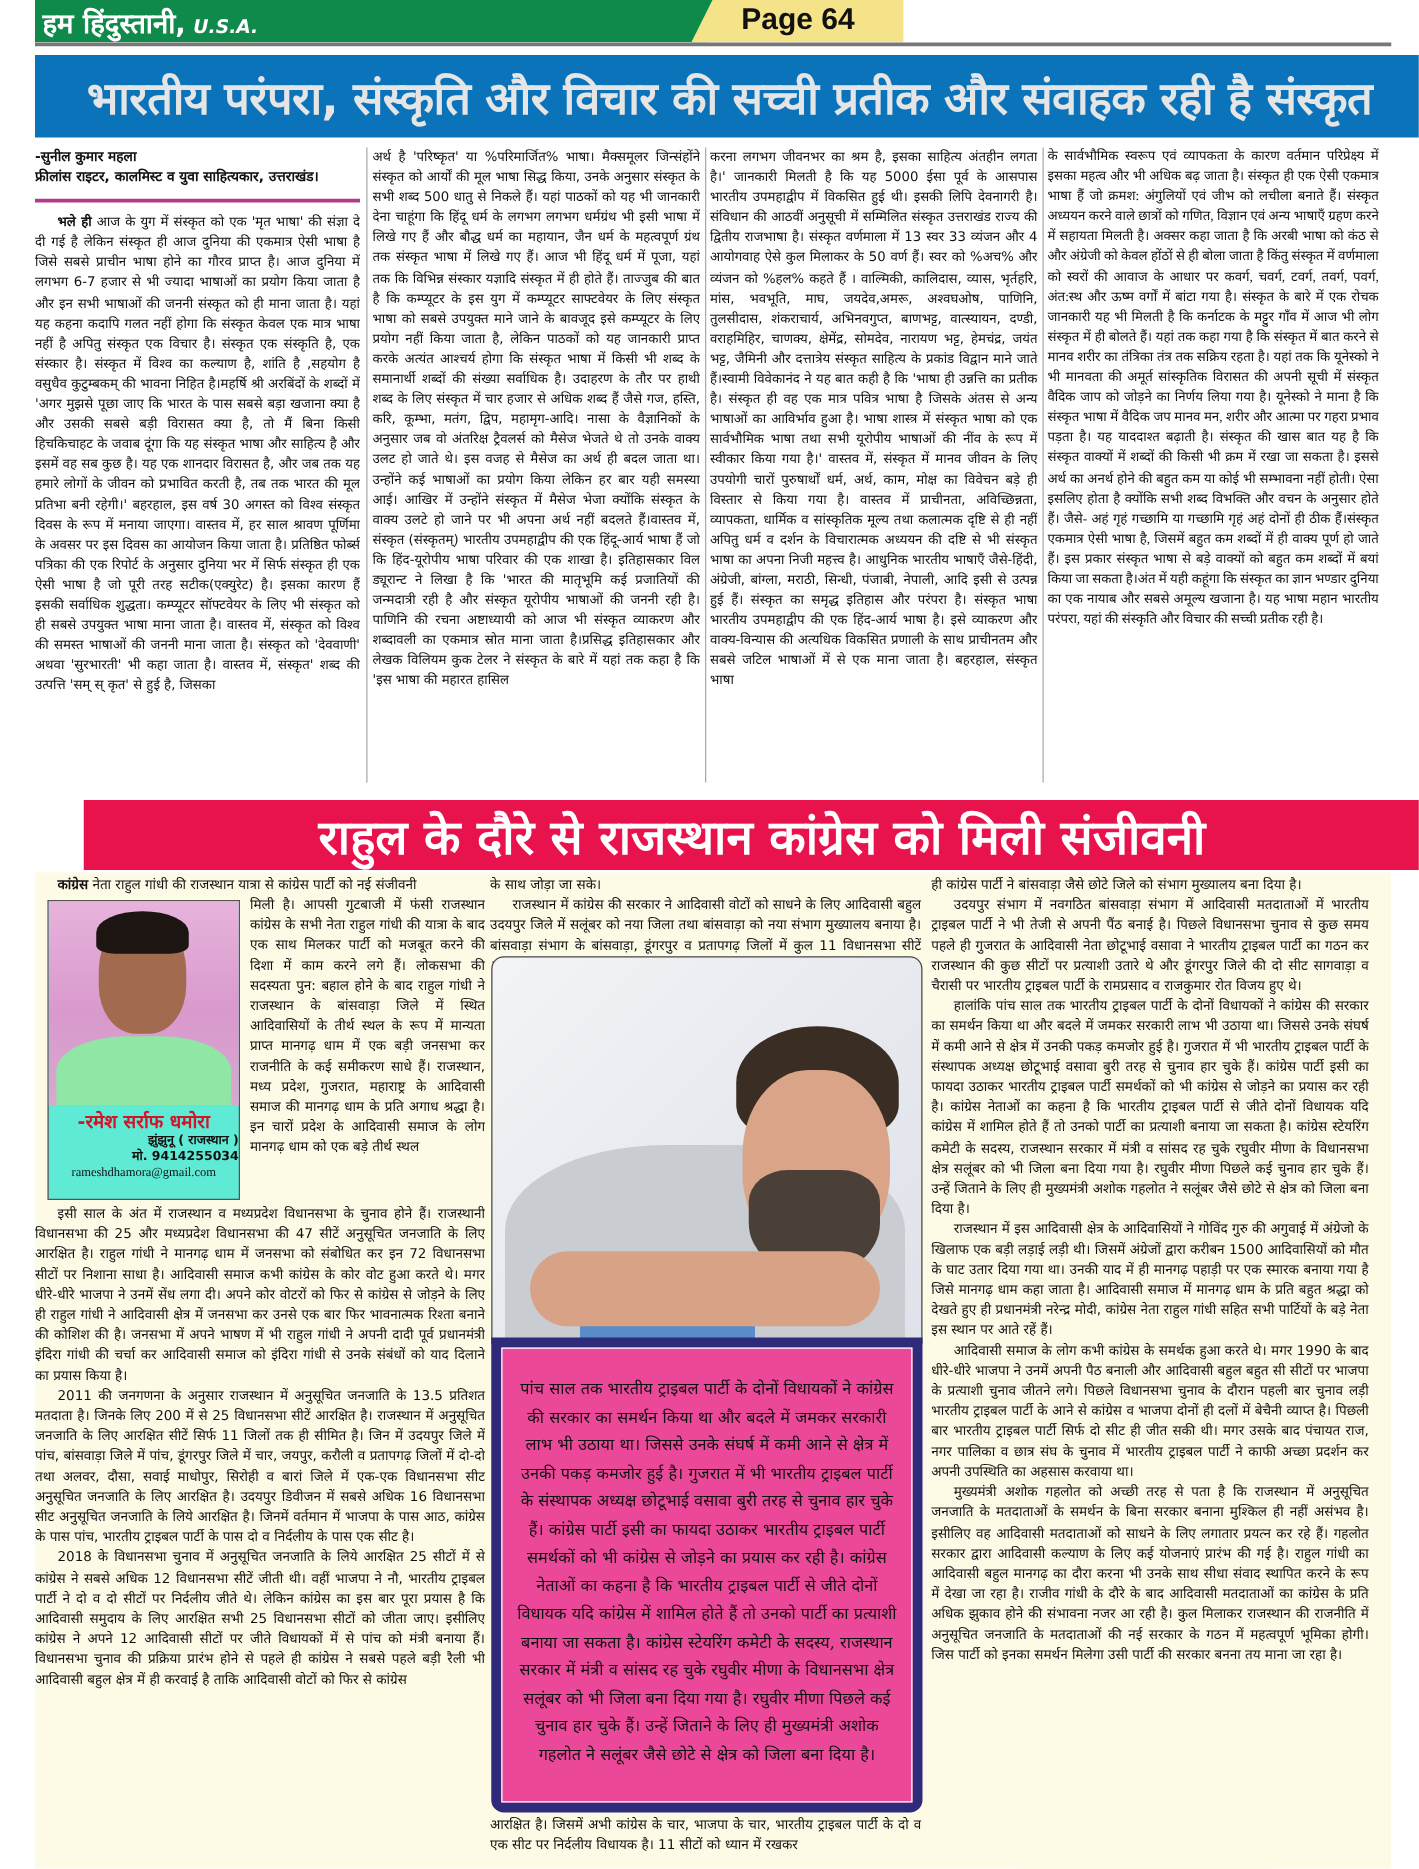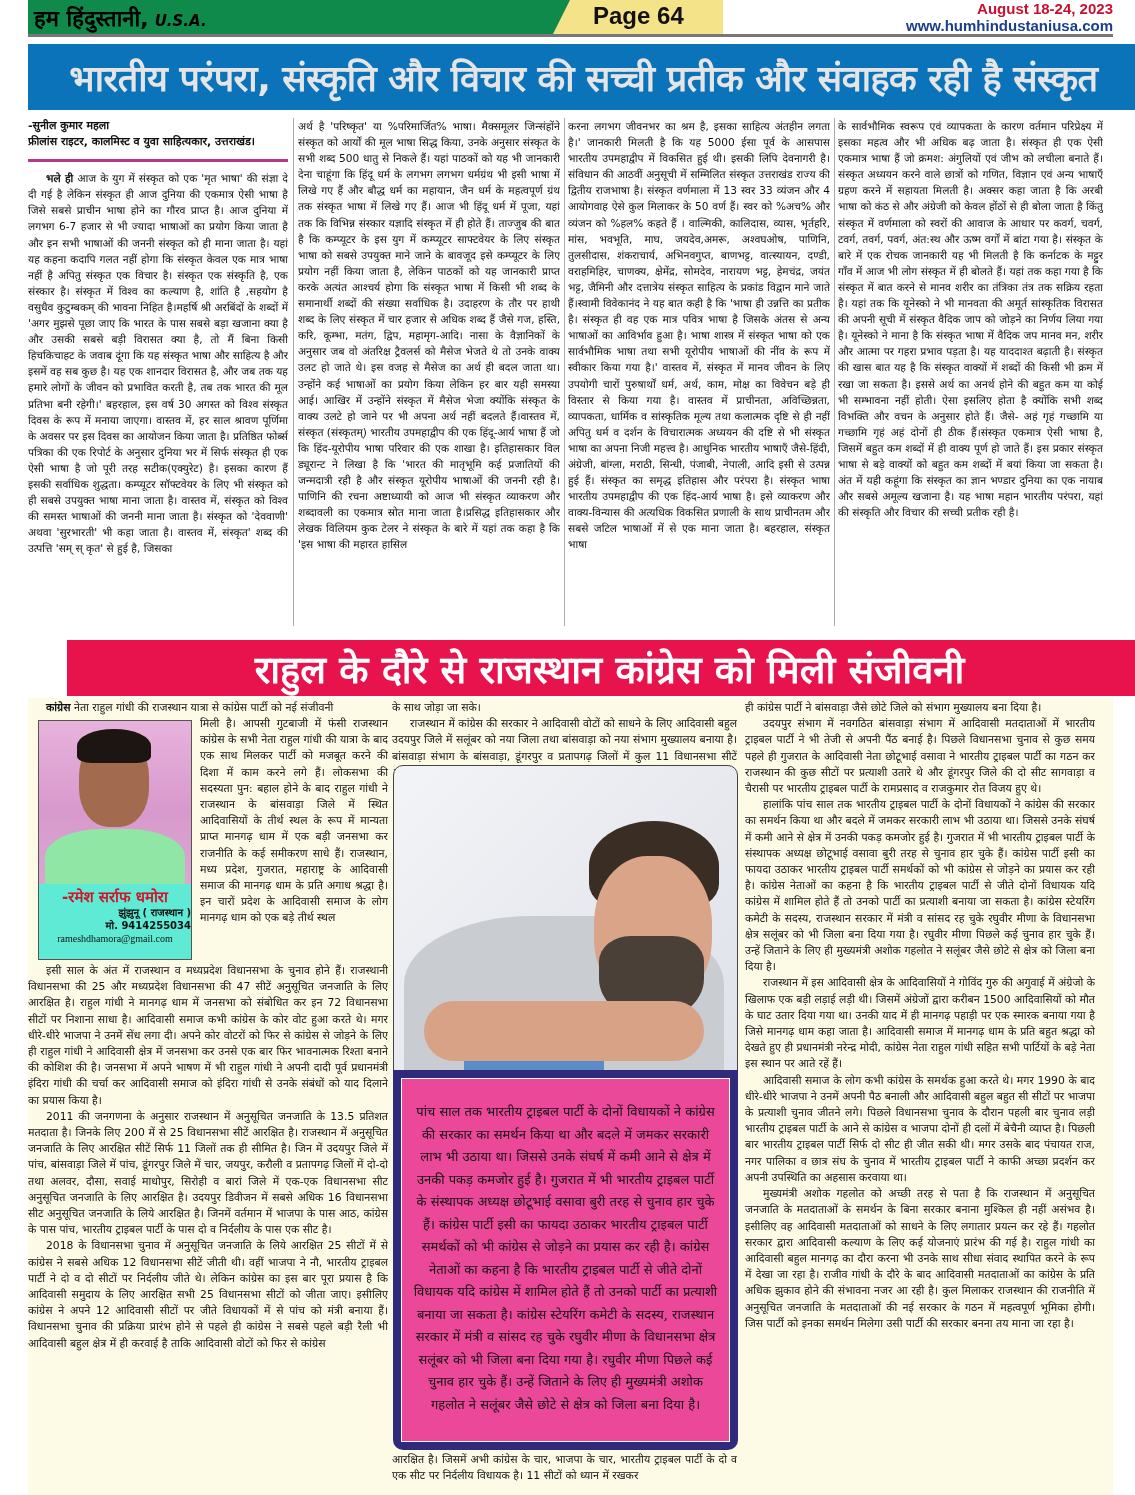--- a/index.html
+++ b/index.html
@@ -2,38 +2,38 @@
 <html><head>
 <meta charset="utf-8">
 <style>
   * { box-sizing: border-box; margin: 0; padding: 0; }
   html, body { width: 1135px; height: 1495px; background: #ffffff; overflow: hidden; }
   body { font-family: "DejaVu Sans", "Liberation Sans", sans-serif; color: #111; position: relative; }
 
   
   .masthead { position: absolute; left: 28px; top: 0; width: 1085px; height: 34px; }
   .mast-green { position: absolute; left: 0; top: 0; width: 560px; height: 34px; background: #0f8a4a; clip-path: polygon(0 0, 100% 0, 96% 100%, 0 100%); }
-  .mast-title { position: absolute; left: 6px; top: 2px; color: #000000; font-weight: bold; font-size: 22px; white-space: nowrap; }
+  .mast-title { position: absolute; left: 6px; top: 2px; color: #ffffff; font-weight: bold; font-size: 22px; white-space: nowrap; }
   .mast-title .usa { font-style: italic; font-size: 15px; margin-left: 6px; }
   .mast-page { position: absolute; left: 525px; top: 0; width: 170px; height: 34px; background: #f5e38a; clip-path: polygon(10% 0, 100% 0, 100% 100%, 0 100%); }
   .mast-page span { position: absolute; left: 40px; top: 2px; font-family: "Liberation Sans", sans-serif; font-weight: bold; font-size: 24px; color: #111; }
   .mast-right { position: absolute; right: 0; top: 0; text-align: right; font-family: "Liberation Sans", sans-serif; font-weight: bold; }
   .mast-date { color: #c8102e; font-size: 15px; line-height: 17px; }
   .mast-url { color: #1b3d8f; font-size: 15px; line-height: 17px; }
   .mast-rule { position: absolute; left: 28px; top: 34px; width: 1085px; height: 3px; background: #777; }
 
   
   .head1 { position: absolute; left: 28px; top: 44px; width: 1111px; height: 66px; background: #0b73b9; color: #e5e5e5; display: flex; align-items: center; justify-content: center; font-weight: bold; font-size: 36px; letter-spacing: -0.5px; white-space: nowrap; text-align: center; }
 
   
   .a1 { position: absolute; top: 118px; height: 510px; font-size: 10.6px; line-height: 16.1px; text-align: justify; overflow: hidden; }
   .a1.c1 { left: 28px; width: 260px; }
   .a1.c2 { left: 298px; width: 262px; }
   .a1.c3 { left: 568px; width: 262px; }
-  .a1.c4 { left: 838px; width: 265px; }
+  .a1.c4 { left: 838px; width: 265px; font-family: Liberation Serif, serif; }
   .byline-name { font-weight: bold; font-size: 11px; }
   .byline-desc { font-weight: bold; font-size: 11px; }
   .byline-rule { height: 3px; background: #b23a8c; margin: 9px 0 8px 0; }
   .lead { font-weight: bold; margin-top: 40px; }
   .indent { text-indent: 18px; }
   .col-rule { position: absolute; top: 118px; width: 1px; height: 508px; background: #aaa; }
 
   
   .head2 { position: absolute; left: 28px; top: 640px; width: 1085px; height: 56px; background: #e8124d; color: #fff; display: flex; align-items: center; justify-content: center; font-weight: bold; font-size: 38px; white-space: nowrap; margin-left: 39px; }
 
@@ -74,24 +74,20 @@
 <body>
 
 <div class="masthead">
   <div class="mast-green">
     <div class="mast-title">
       <span>हम हिंदुस्तानी,</span><span class="usa">U.S.A.</span>
     </div>
   </div>
   <div class="mast-page">
     <span>Page 64</span>
-  </div>
-  <div class="mast-right">
-    <div class="mast-date">August 18-24, 2023</div>
-    <div class="mast-url">www.humhindustaniusa.com</div>
   </div>
 </div>
 <div class="mast-rule"></div>
 
 <div class="head1">भारतीय परंपरा, संस्कृति और विचार की सच्ची प्रतीक और संवाहक रही है संस्कृत</div>
 
 <div class="a1 c1">
   <div class="byline-name">-सुनील कुमार महला</div>
   <div class="byline-desc">फ्रीलांस राइटर, कालमिस्ट व युवा साहित्यकार, उत्तराखंड।</div>
   <div class="byline-rule"></div>

